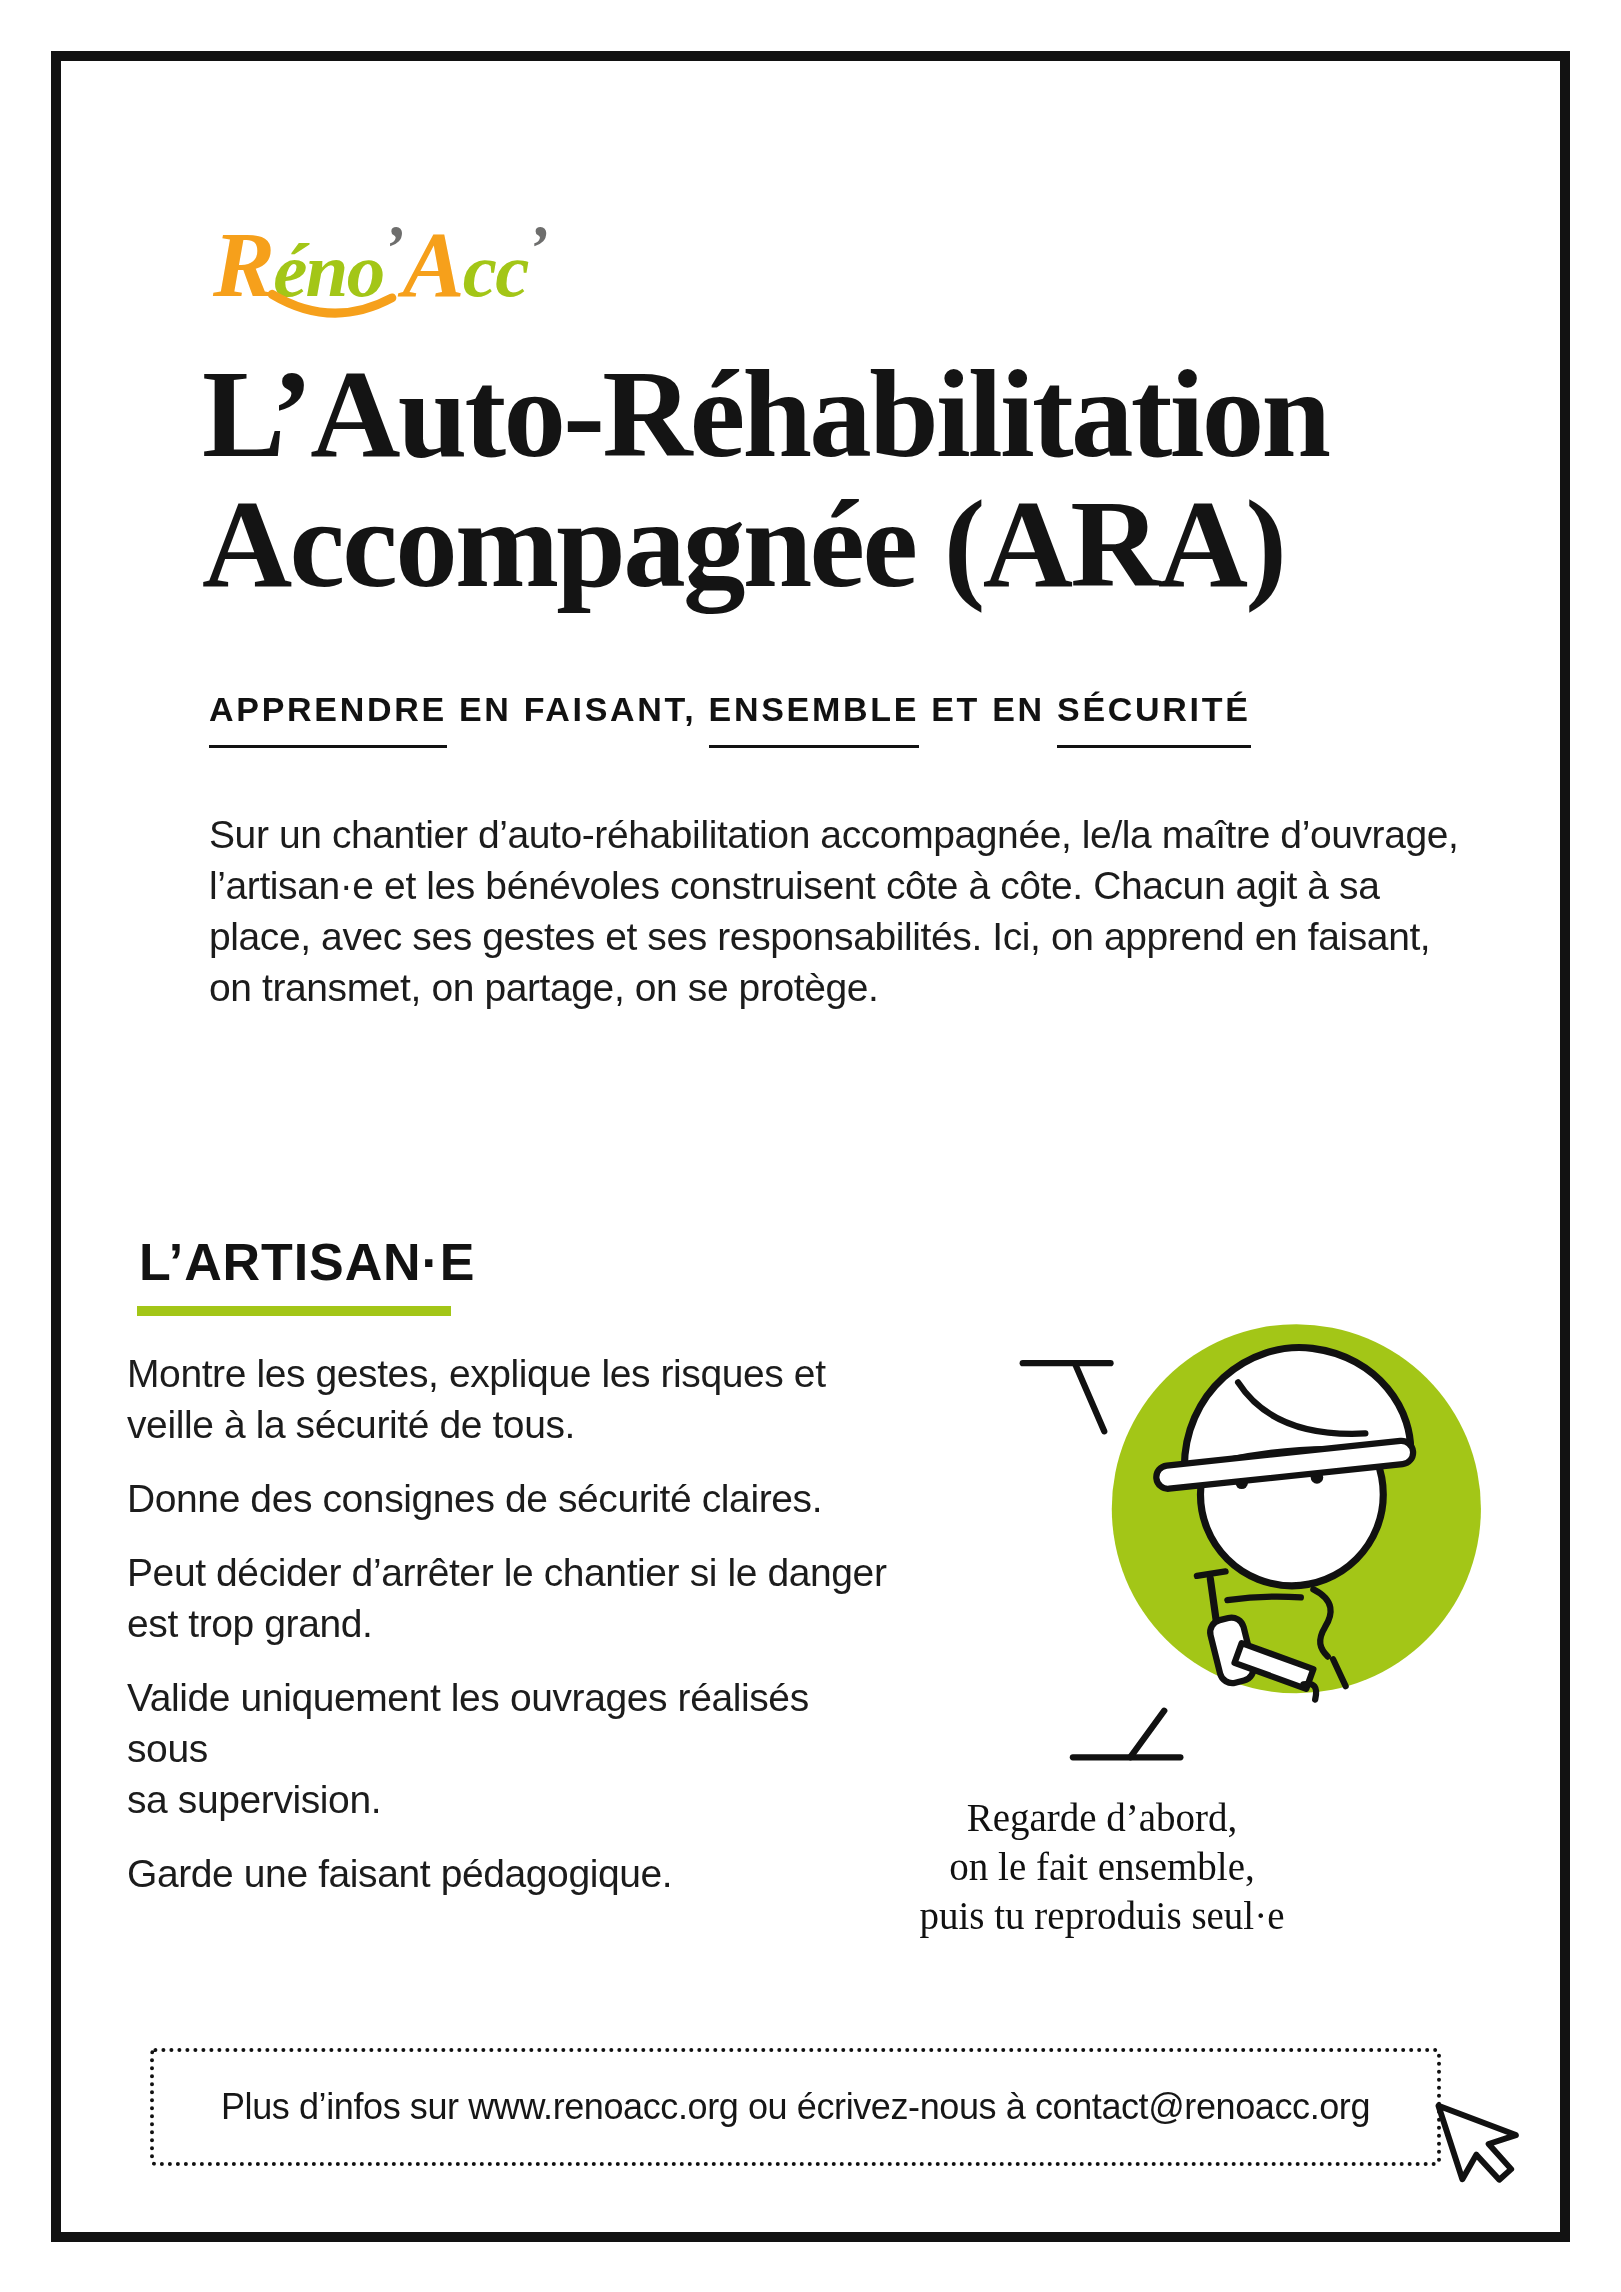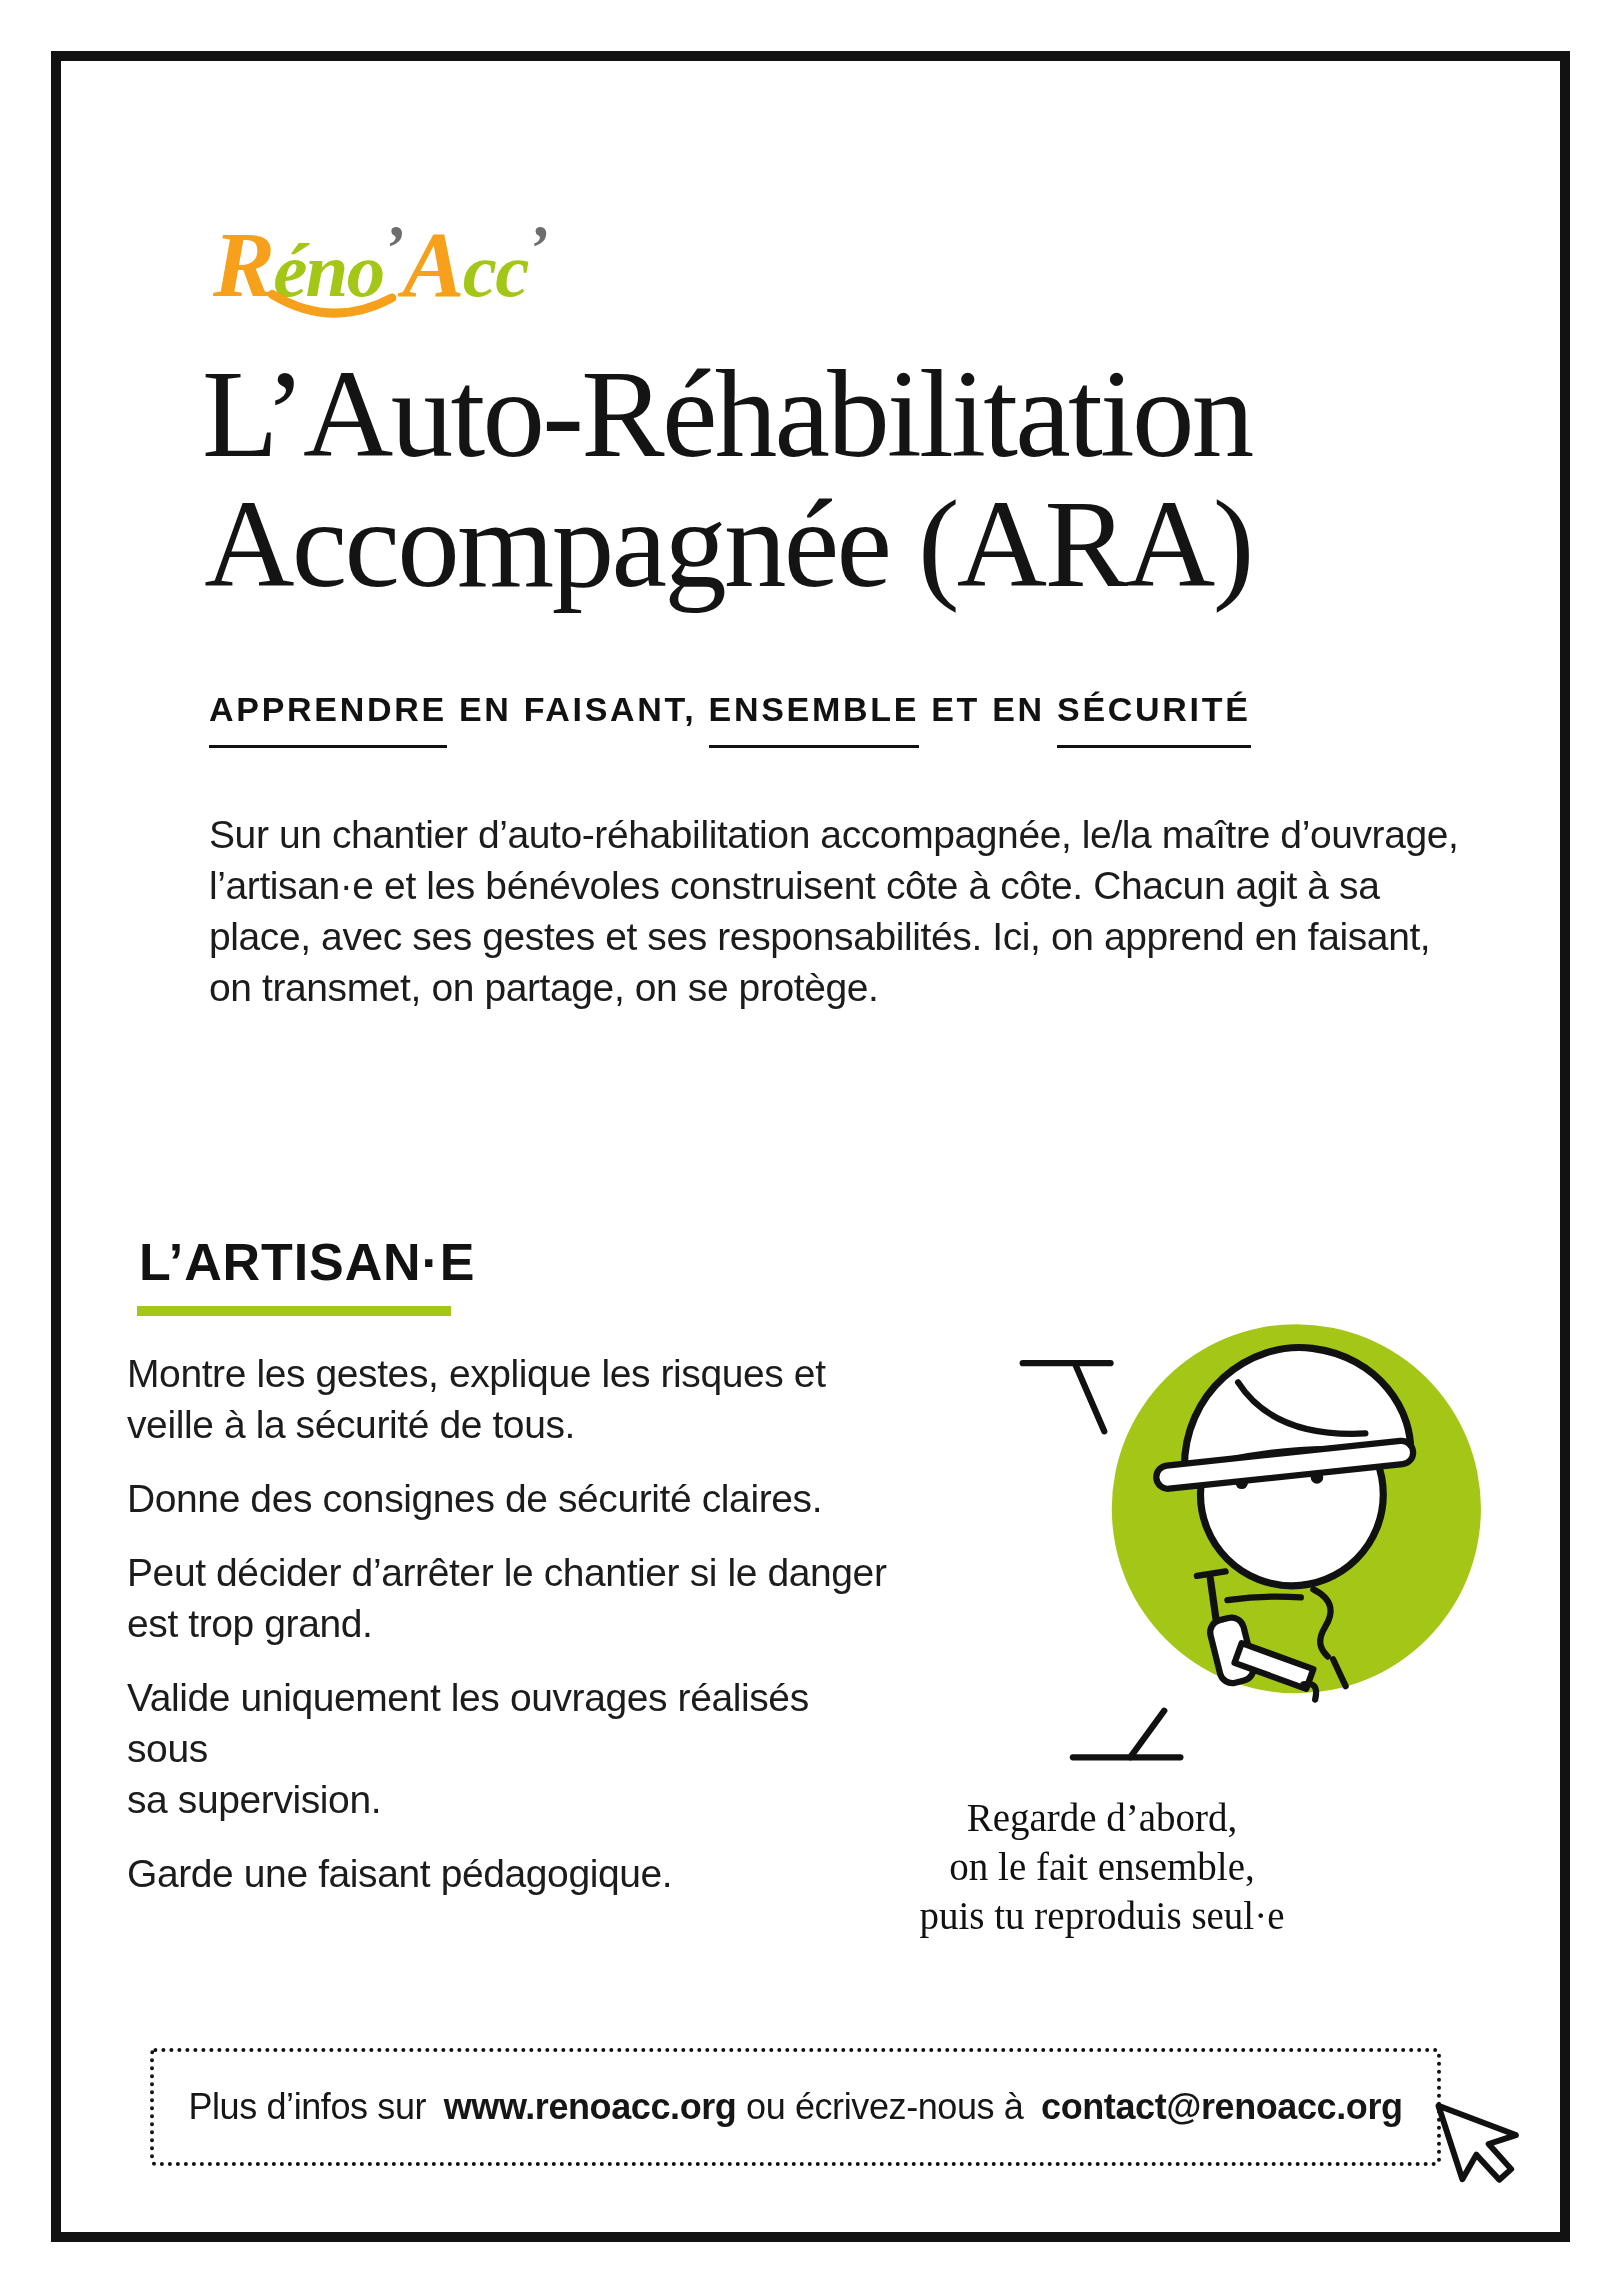--- a/index.html
+++ b/index.html
@@ -18,21 +18,21 @@
         font-style:italic;font-weight:700;font-size:77px;letter-spacing:-1.8px;white-space:nowrap;}
   .logo .r{color:var(--orange,#F6A01B);font-size:93px;}
   .logo .eno{color:var(--green,#A3C617);}
   .logo .apos{color:var(--gray,#6E6E6D);font-size:63px;vertical-align:27px;}
   .logo .a{color:var(--orange,#F6A01B);font-size:93px;}
   .logo .cc{color:var(--green,#A3C617);}
   .logo-smile{position:absolute;left:265px;top:287px;}
 
   
   .title{position:absolute;left:202px;top:349px;font-family:"Liberation Serif",serif;
-         font-weight:400;font-size:125px;line-height:130px;letter-spacing:-2.7px;color:#141414;text-align:right;}
+         font-weight:700;font-size:125px;line-height:130px;letter-spacing:-2.7px;color:#141414;}
 
   
   .subtitle{position:absolute;left:209px;top:690px;font-weight:700;font-size:34px;
             letter-spacing:2.7px;white-space:nowrap;color:#121212;}
   .subtitle .u{display:inline-block;border-bottom:3.6px solid #121212;padding-bottom:16px;}
 
   
   .intro{position:absolute;left:209px;top:809px;font-size:39px;line-height:51px;
          letter-spacing:-0.4px;white-space:pre-line;color:#1c1c1c;}
 
@@ -54,21 +54,21 @@
   .overlay{position:absolute;left:0;top:0;width:1621px;height:2293px;pointer-events:none;}
 
   
   .illustration{position:absolute;left:1084px;top:1299px;}
 
   
   .footer-box{position:absolute;left:150px;top:2048px;width:1291px;height:118px;
               border:4.5px dotted #111;border-radius:5.4px;display:flex;align-items:center;
               justify-content:center;font-size:36px;letter-spacing:-0.4px;color:#161616;
               white-space:pre;}
-  .footer-box b{font-weight:700;margin-left:8px;}
+  .footer-box b{font-weight:400;}
   .cursor{position:absolute;left:1413px;top:2101px;}
 </style>
 </head>
 <body>
 
 <div class="page">
   <div class="frame"></div>
 
   <div class="logo">
     <span class="r">R</span><span class="eno">éno</span><span class="apos">’</span><span class="a">A</span><span class="cc">cc</span><span class="apos">’</span>

